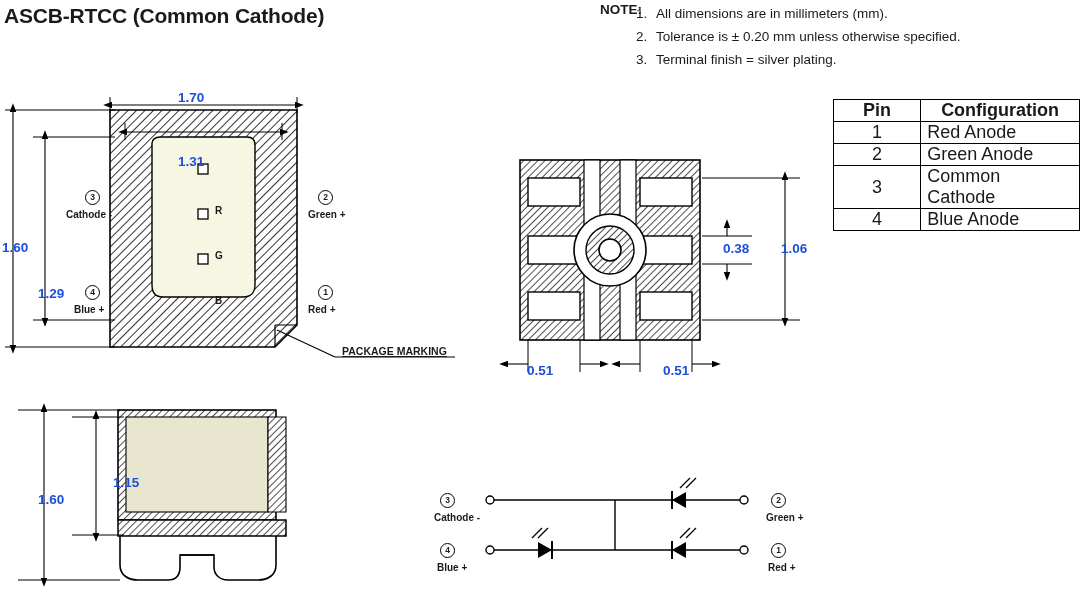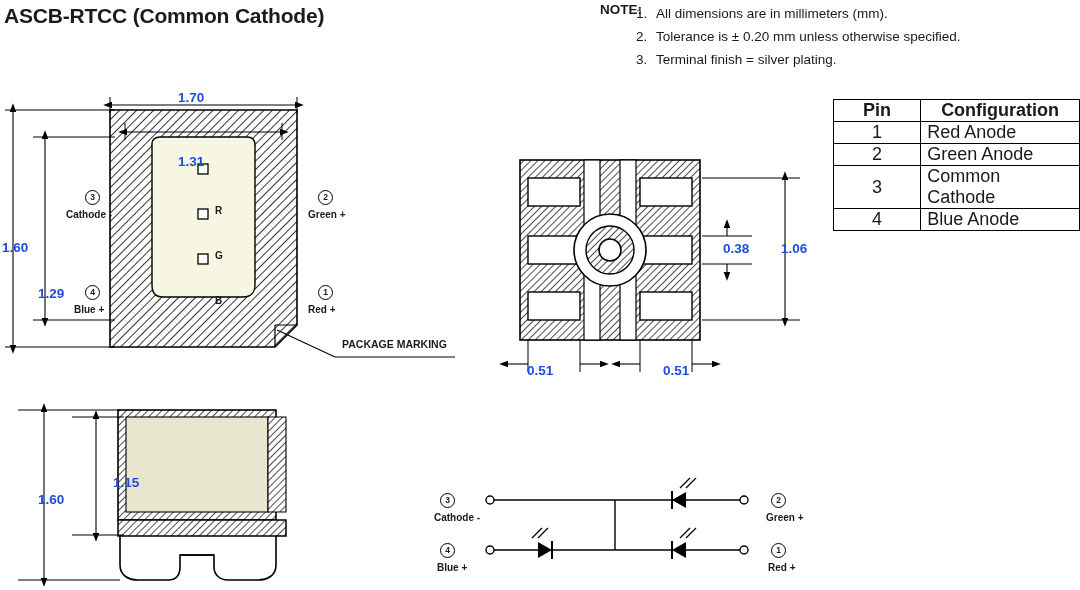--- a/index.html
+++ b/index.html
@@ -198,21 +198,21 @@
 <div class="abs small-lbl" style="left:74px; top:304px;">Blue +</div>
 <div class="abs pin-circle" style="left:318px; top:190px;">2</div>
 <div class="abs small-lbl" style="left:308px; top:209px;">Green +</div>
 <div class="abs pin-circle" style="left:318px; top:285px;">1</div>
 <div class="abs small-lbl" style="left:308px; top:304px;">Red +</div>
 
 <div class="abs small-lbl" style="left:215px; top:205px;">R</div>
 <div class="abs small-lbl" style="left:215px; top:250px;">G</div>
 <div class="abs small-lbl" style="left:215px; top:295px;">B</div>
 
-<div class="abs pkg-mark" style="left:342px; top:338px;">PACKAGE MARKING</div>
+<div class="abs pkg-mark" style="left:342px; top:345px;text-decoration:underline;">PACKAGE MARKING</div>
 
 <svg class="abs" style="left:480px; top:140px;" width="350" height="250">
 
   <rect x="40" y="20" width="180" height="180" fill="url(#hatch2)" stroke="#000" stroke-width="1.6"></rect>
 
   <rect x="48" y="38" width="52" height="28" fill="#fff" stroke="#000" stroke-width="1.4"></rect>
   <rect x="160" y="38" width="52" height="28" fill="#fff" stroke="#000" stroke-width="1.4"></rect>
   <rect x="48" y="152" width="52" height="28" fill="#fff" stroke="#000" stroke-width="1.4"></rect>
   <rect x="160" y="152" width="52" height="28" fill="#fff" stroke="#000" stroke-width="1.4"></rect>
 

